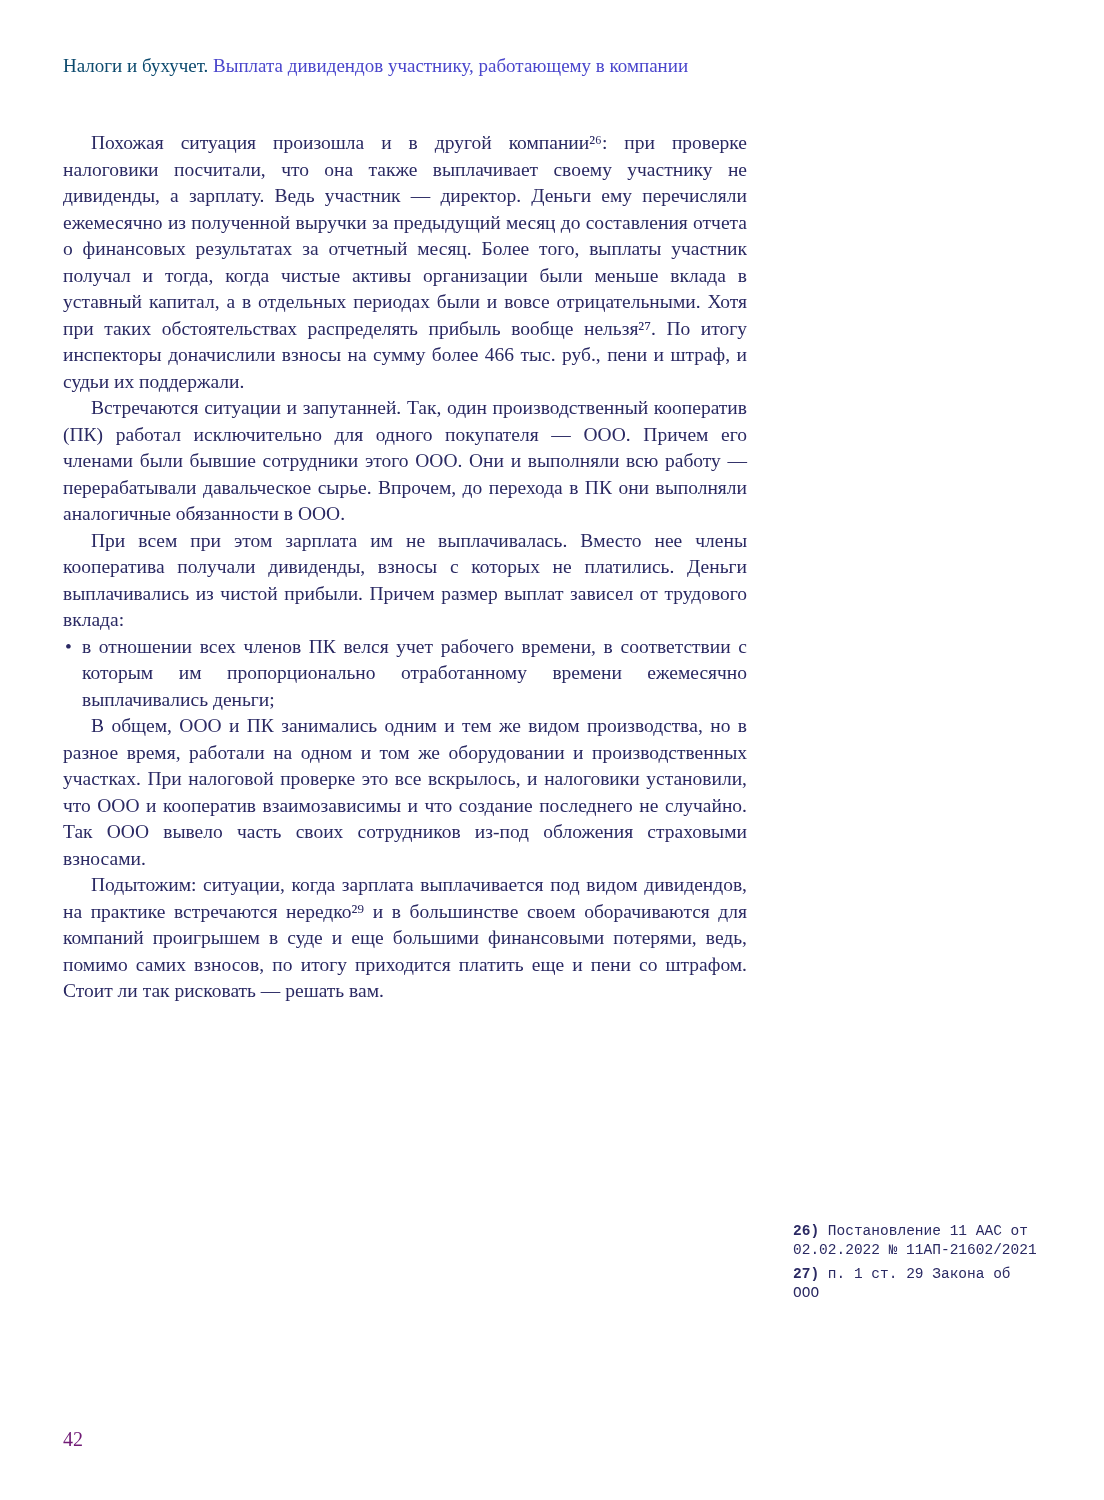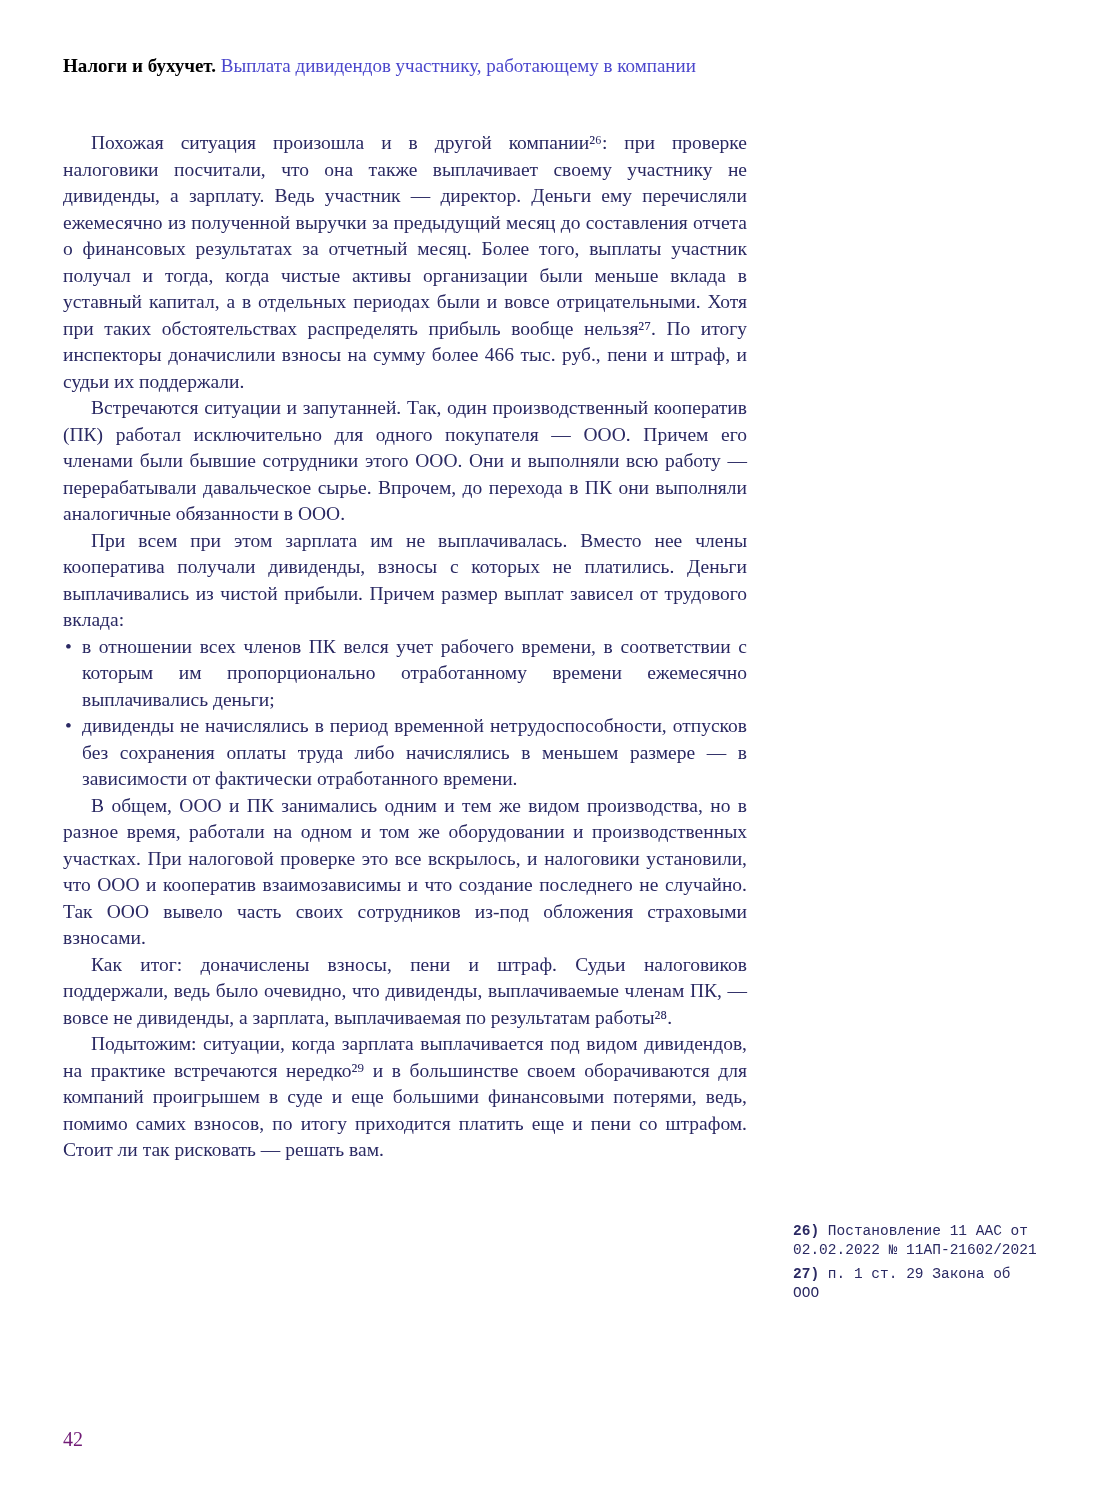--- a/index.html
+++ b/index.html
@@ -15,21 +15,21 @@
   }
   .page-header {
     position: absolute;
     left: 63px;
     top: 54px;
     width: 980px;
     font-size: 19px;
     line-height: 24px;
     color: #4a46cc;
   }
-  .rubric { font-weight: bold; color: #000000; }
+  .rubric { font-weight: normal; color: #0c4a6e; }
   .header-title { font-weight: normal; color: #4a46cc; }
   .body-column {
     position: absolute;
     left: 63px;
     top: 130px;
     width: 684px;
     font-size: 19.5px;
     line-height: 26.5px;
     text-align: justify;
     hyphens: auto;
@@ -83,24 +83,22 @@
     <span class="rubric">Налоги и бухучет.</span>
     <span class="header-title">Выплата дивидендов участнику, работающему в компании</span>
   </header>
 
   <main class="body-column">
     <p>Похожая ситуация произошла и в другой компании²⁶: при проверке налоговики посчитали, что она также выплачивает своему участнику не дивиденды, а зарплату. Ведь участник — директор. Деньги ему перечисляли ежемесячно из полученной выручки за предыдущий месяц до составления отчета о финансовых результатах за отчетный месяц. Более того, выплаты участник получал и тогда, когда чистые активы организации были меньше вклада в уставный капитал, а в отдельных периодах были и вовсе отрицательными. Хотя при таких обстоятельствах распределять прибыль вообще нельзя²⁷. По итогу инспекторы доначислили взносы на сумму более 466 тыс. руб., пени и штраф, и судьи их поддержали.</p>
     <p>Встречаются ситуации и запутанней. Так, один производственный кооператив (ПК) работал исключительно для одного покупателя — ООО. Причем его членами были бывшие сотрудники этого ООО. Они и выполняли всю работу — перерабатывали давальческое сырье. Впрочем, до перехода в ПК они выполняли аналогичные обязанности в ООО.</p>
     <p>При всем при этом зарплата им не выплачивалась. Вместо нее члены кооператива получали дивиденды, взносы с которых не платились. Деньги выплачивались из чистой прибыли. Причем размер выплат зависел от трудового вклада:</p>
     <ul class="bullet-list">
       <li>в отношении всех членов ПК велся учет рабочего времени, в соответствии с которым им пропорционально отработанному времени ежемесячно выплачивались деньги;</li>
-      <li>дивиденды не начислялись в период временной нетрудоспособности, отпусков без сохранения оплаты труда либо начислялись в меньшем размере — в зависимости от фактически отработанного времени.</li>
     </ul>
     <p>В общем, ООО и ПК занимались одним и тем же видом производства, но в разное время, работали на одном и том же оборудовании и производственных участках. При налоговой проверке это все вскрылось, и налоговики установили, что ООО и кооператив взаимозависимы и что создание последнего не случайно. Так ООО вывело часть своих сотрудников из-под обложения страховыми взносами.</p>
-    <p>Как итог: доначислены взносы, пени и штраф. Судьи налоговиков поддержали, ведь было очевидно, что дивиденды, выплачиваемые членам ПК, — вовсе не дивиденды, а зарплата, выплачиваемая по результатам работы²⁸.</p>
     <p>Подытожим: ситуации, когда зарплата выплачивается под видом дивидендов, на практике встречаются нередко²⁹ и в большинстве своем оборачиваются для компаний проигрышем в суде и еще большими финансовыми потерями, ведь, помимо самих взносов, по итогу приходится платить еще и пени со штрафом. Стоит ли так рисковать — решать вам.</p>
   </main>
 
   <aside class="footnotes">
     <div class="footnote">
       <span class="fn-num">26)</span>
       <span class="fn-text">Постановление 11 ААС от 02.02.2022 № 11АП-21602/2021</span>
     </div>
     <div class="footnote">
       <span class="fn-num">27)</span>

